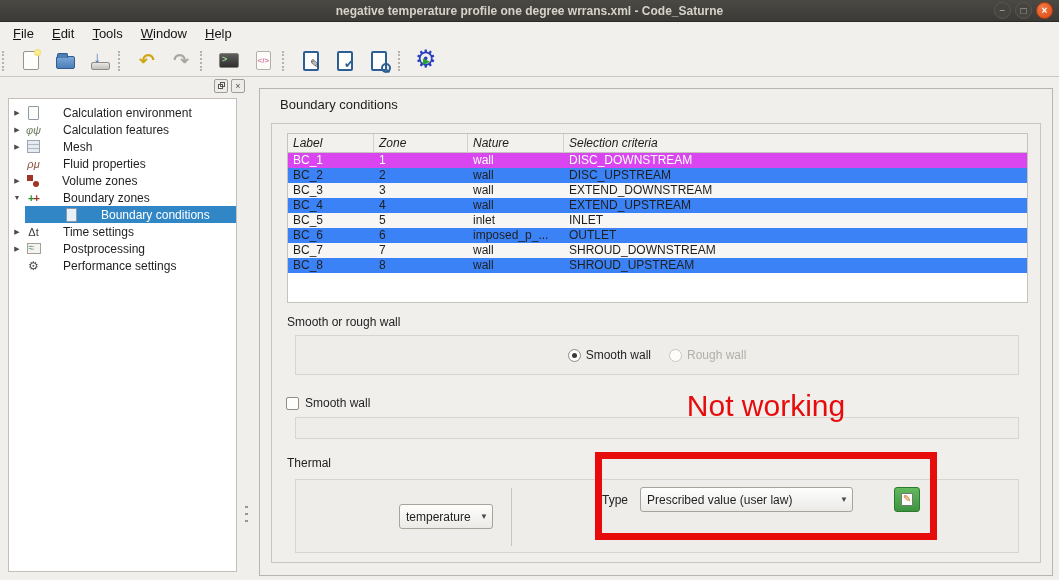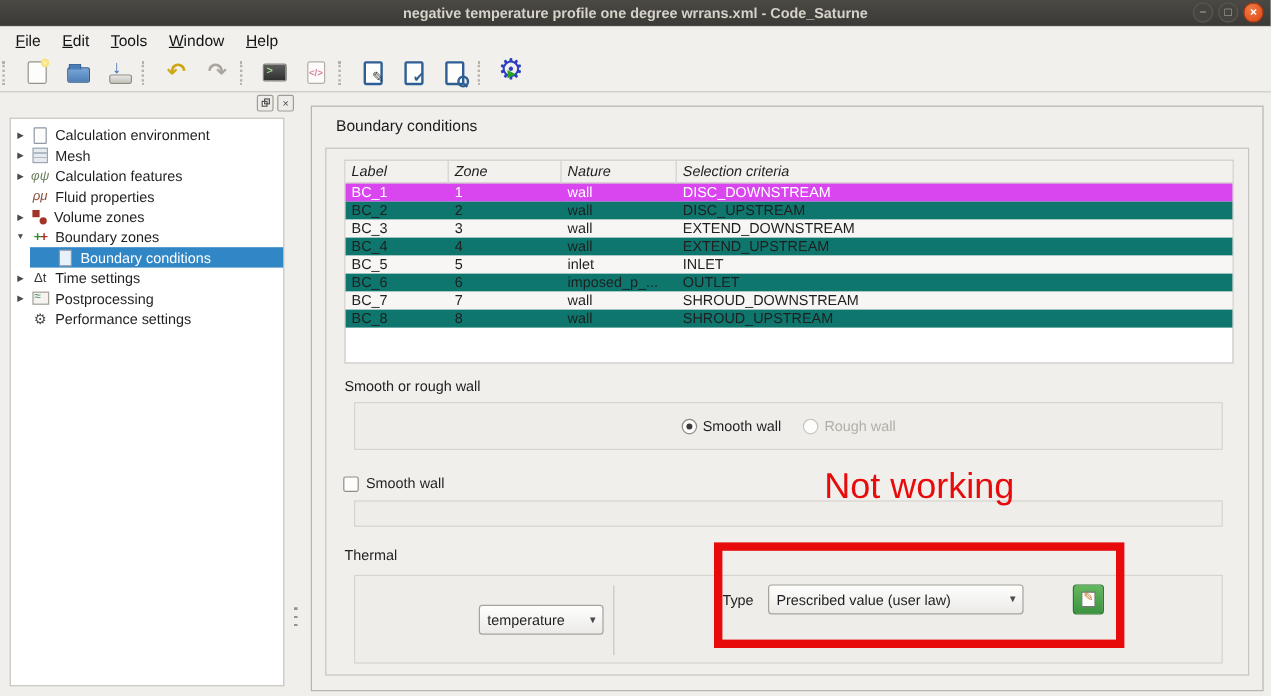--- a/index.html
+++ b/index.html
@@ -61,21 +61,21 @@
     display:flex; align-items:center; justify-content:center; font-size:9px; color:#55534e; position:relative; }
   .dbtn .sq1 { position:absolute; left:3px; top:4px; width:5px; height:5px; border:1px solid #55534e; background:#fff;}
   .dbtn .sq2 { position:absolute; left:5px; top:2px; width:5px; height:5px; border:1px solid #55534e; }
 
   
   .treepanel { position:absolute; left:8px; top:98px; width:229px; height:474px; background:#ffffff;
     border:1px solid #c3c0b9; padding-top:5px; }
   .trow { display:flex; align-items:center; height:17px; font-size:12px; }
   .trow .arrowcol { width:16px; text-align:center; font-size:7px; color:#4a4a4a; flex:none; }
   .trow .indent { width:16px; flex:none; }
-  .rowbody { display:flex; align-items:center; gap:5px; flex:1; height:17px; padding-left:1px; }
+  .rowbody { display:flex; align-items:center; gap:22px; flex:1; height:17px; padding-left:1px; }
   .trow.selected .rowbody { background:#3187c5; color:#ffffff; }
   .ticon { width:15px; height:15px; flex:none; display:flex; align-items:center; justify-content:center; position:relative; font-style:italic; }
   .ti-page { width:11px; height:14px; background:#fcfcfa; border:1px solid #8f98a5; border-radius:1px; }
   .trow.selected .ti-page { background:#e8f1fa; }
   .ti-grid { width:13px; height:13px; border:1px solid #9aa6b4; background:
       repeating-linear-gradient(0deg,#e7ebf0 0 3px,#aeb9c6 3px 4px),
       repeating-linear-gradient(90deg,transparent 0 3px,#aeb9c6 3px 4px); }
   .ti-txt { font-size:11px; color:#6b7f5e; }
   .ti-txt2 { font-size:11px; color:#8a4f3d; }
   .ti-dt { font-size:11px; color:#3a3a3a; font-style:normal; }
@@ -97,21 +97,21 @@
   .panel-title { position:absolute; left:20px; top:8px; font-size:13px; color:#1d1d1d; }
   .innerframe { position:absolute; left:11px; top:34px; width:770px; height:440px; border:1px solid #c8c5be; }
 
   
   .bctable { position:absolute; left:15px; top:9px; width:741px; height:170px; background:#ffffff;
     border:1px solid #c6c3bd; font-size:12px; }
   .thead { display:flex; height:19px; background:#f2f1ee; border-bottom:1px solid #c6c3bd; align-items:center;font-style:italic; }
   .th { padding-left:5px; border-right:1px solid #d4d1cb; height:19px; line-height:19px; color:#1d1d1d; }
   .th:last-child { border-right:none; }
   .c1 { width:86px; flex:none; } .c2 { width:94px; flex:none; } .c3 { width:96px; flex:none; } .c4 { flex:1; }
-  .tr { display:flex; height:15px; line-height:15px; background:#0f766e; }
+  .tr { display:flex; height:15px; line-height:15px; background:#3b82f6; }
   .tr:nth-child(even) { background:#f7f6f4; }
   .tr.selected { background:#d946ef; color:#ffffff; }
   .td { padding-left:5px; white-space:nowrap; overflow:hidden; }
 
   
   .seclabel { position:absolute; left:15px; font-size:12px; color:#222; }
   .groupbox { position:absolute; left:23px; width:724px; border:1px solid #d8d4ce; background:#eeedea; }
   .radiorow { display:flex; align-items:center; justify-content:center; gap:18px; height:100%; font-size:12px; }
   .radio { width:13px; height:13px; border-radius:50%; border:1px solid #8d8a83; background:#fdfdfc; position:relative; display:inline-block; vertical-align:-2px; margin-right:5px;}
   .radio.checked::after { content:""; position:absolute; left:3px; top:3px; width:5px; height:5px; border-radius:50%; background:#3a3a3a; }
@@ -222,31 +222,31 @@
     <div class="rowbody">
         <span class="ticon">
           <span class="ti-page"></span>
         </span>
         <span>Calculation environment</span>
       </div>
   </div>
   <div class="trow">
     <span class="arrowcol">▶</span>
     <div class="rowbody">
+        <span class="ticon ti-txt">φψ</span>
+        <span>Calculation features</span>
+      </div>
+  </div>
+  <div class="trow">
+    <span class="arrowcol">▶</span>
+    <div class="rowbody">
         <span class="ticon">
           <span class="ti-grid"></span>
         </span>
         <span>Mesh</span>
-      </div>
-  </div>
-  <div class="trow">
-    <span class="arrowcol">▶</span>
-    <div class="rowbody">
-        <span class="ticon ti-txt">φψ</span>
-        <span>Calculation features</span>
       </div>
   </div>
   <div class="trow">
     <span class="arrowcol"></span>
     <div class="rowbody">
         <span class="ticon ti-txt2">ρμ</span>
         <span>Fluid properties</span>
       </div>
   </div>
   <div class="trow">
@@ -380,21 +380,21 @@
     </div>
 
     <div class="checkrow" style="top:272px;">
       <span class="checkbox"></span>
       <span>Smooth wall</span>
     </div>
     <div class="groupbox" style="top:293px; height:22px;"></div>
 
     <div class="seclabel" style="top:332px;">Thermal</div>
     <div class="groupbox" style="top:355px; height:74px;">
-      <div class="combo" style="left:103px; top:24px; width:104px; height:25px;">
+      <div class="combo" style="left:103px; top:24px; width:94px; height:25px;">
         <span class="ctext">temperature</span>
         <span class="carrow">▼</span>
       </div>
       <div class="vsep" style="left:215px; top:8px; height:58px;"></div>
       <span class="typelabel" style="left:306px; top:13px;">Type</span>
       <div class="combo" style="left:344px; top:7px; width:213px; height:25px;">
         <span class="ctext">Prescribed value (user law)</span>
         <span class="carrow">▼</span>
       </div>
       <div class="greenbtn" style="left:598px; top:7px;">

